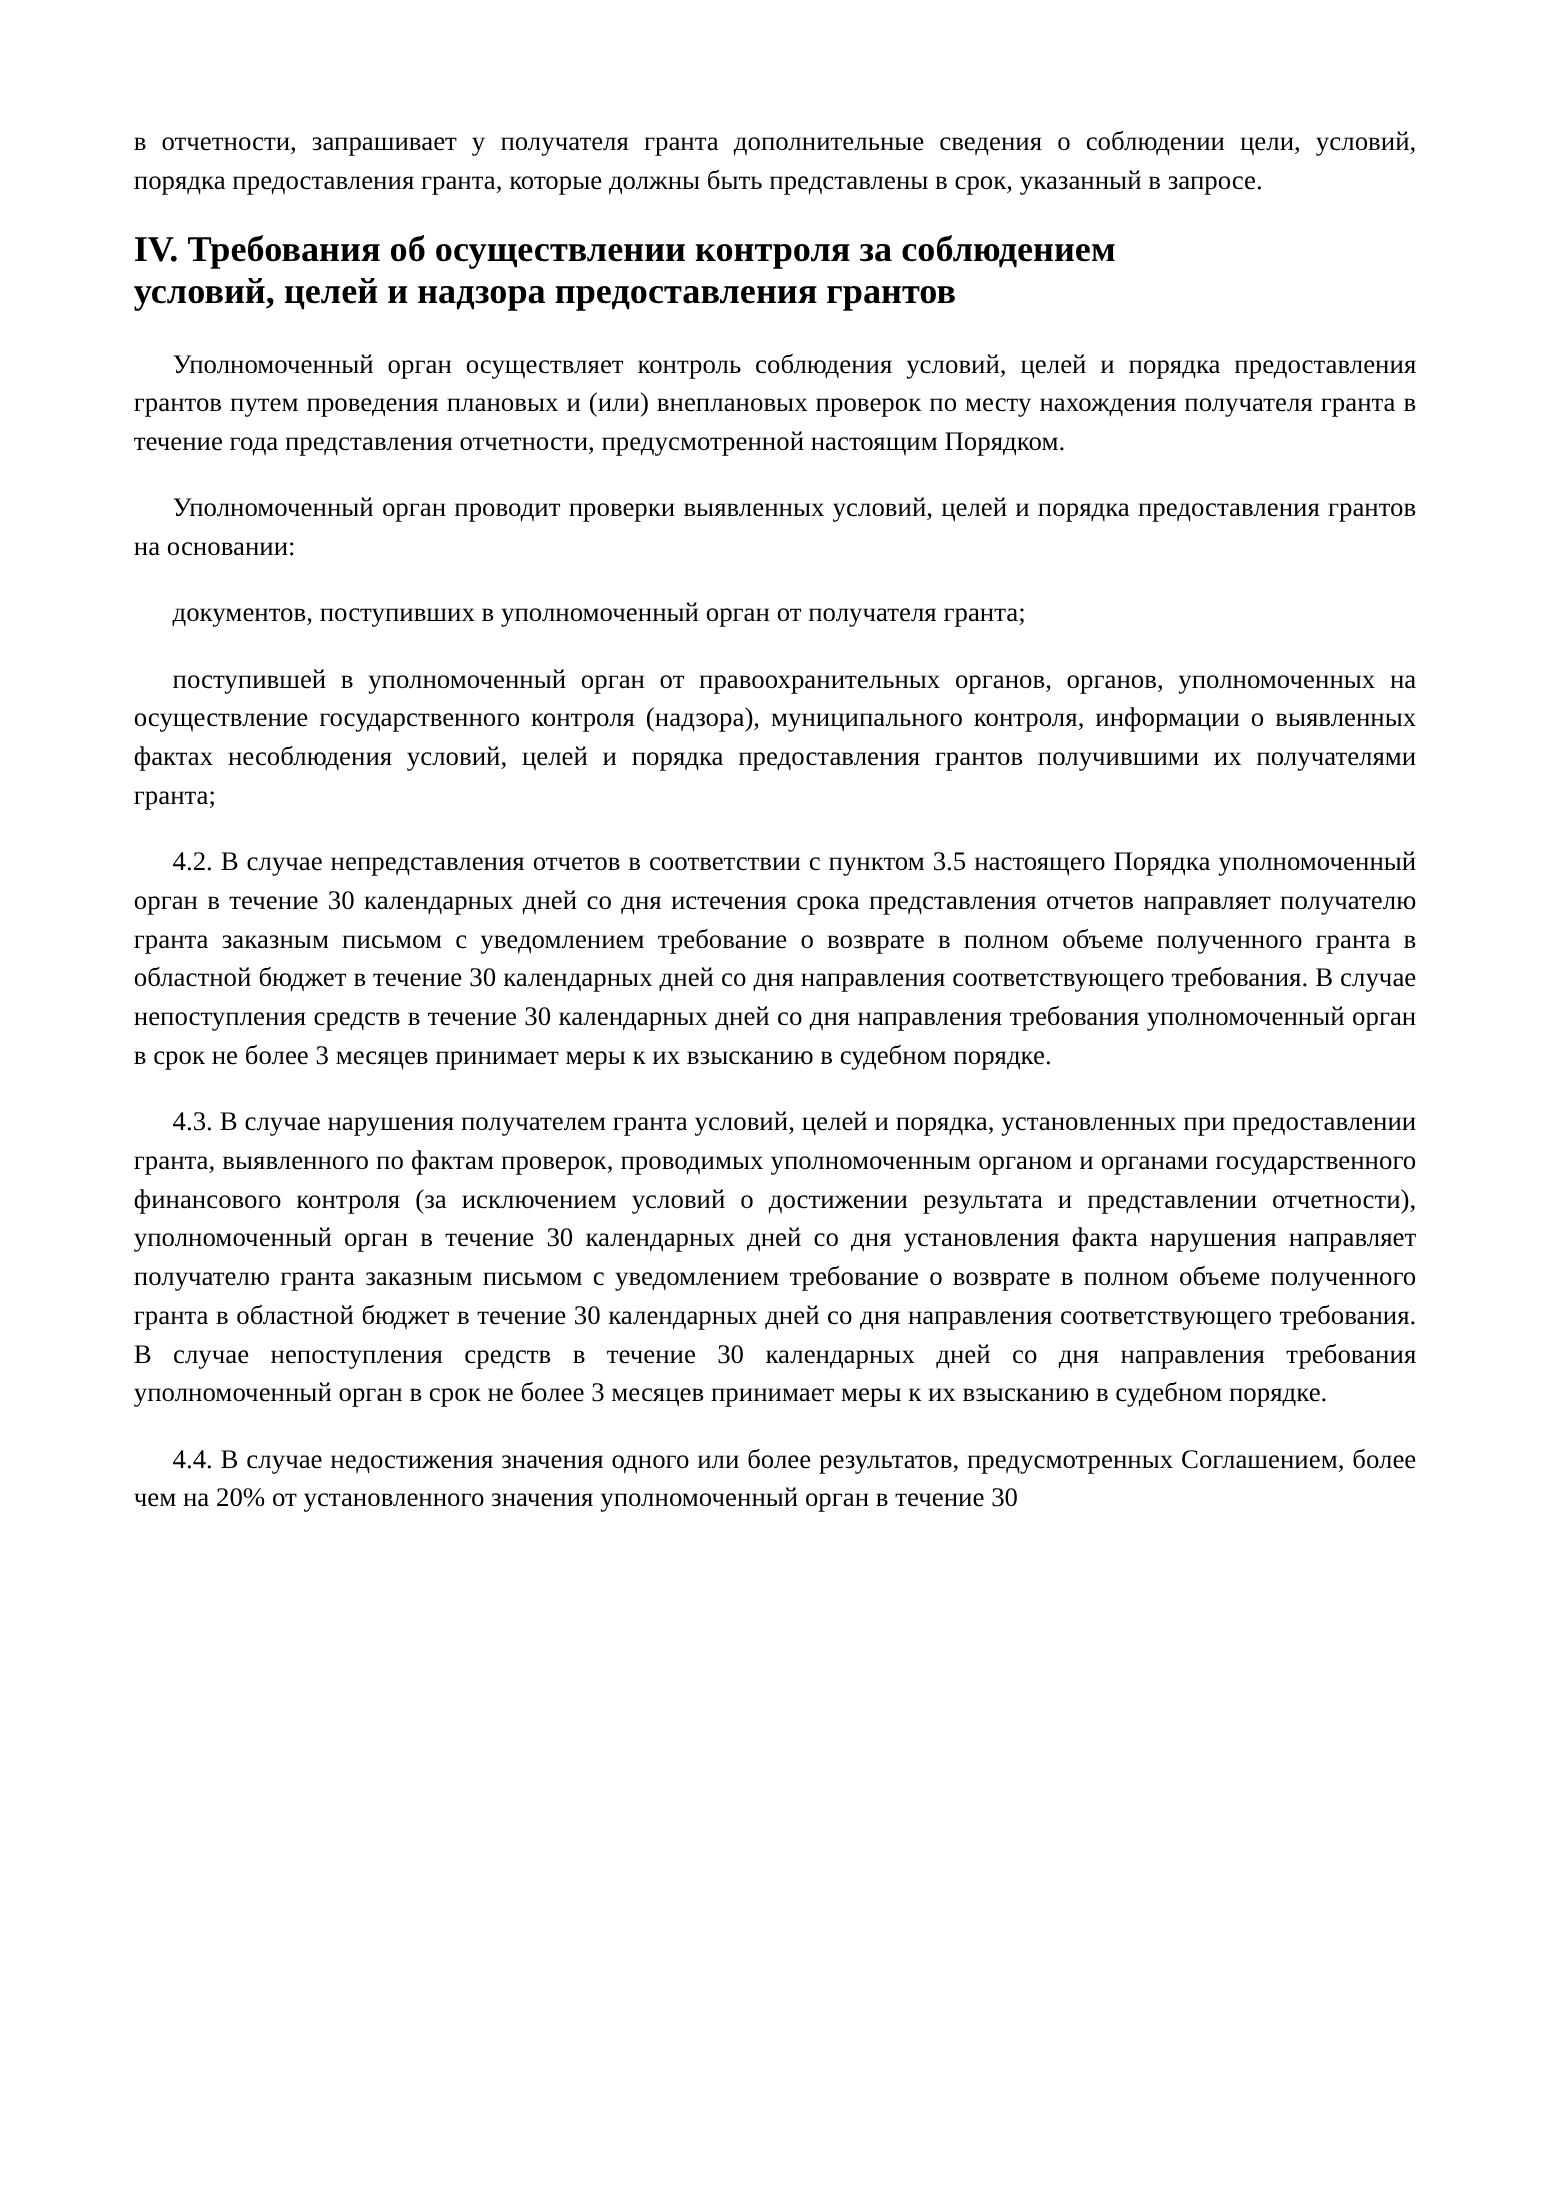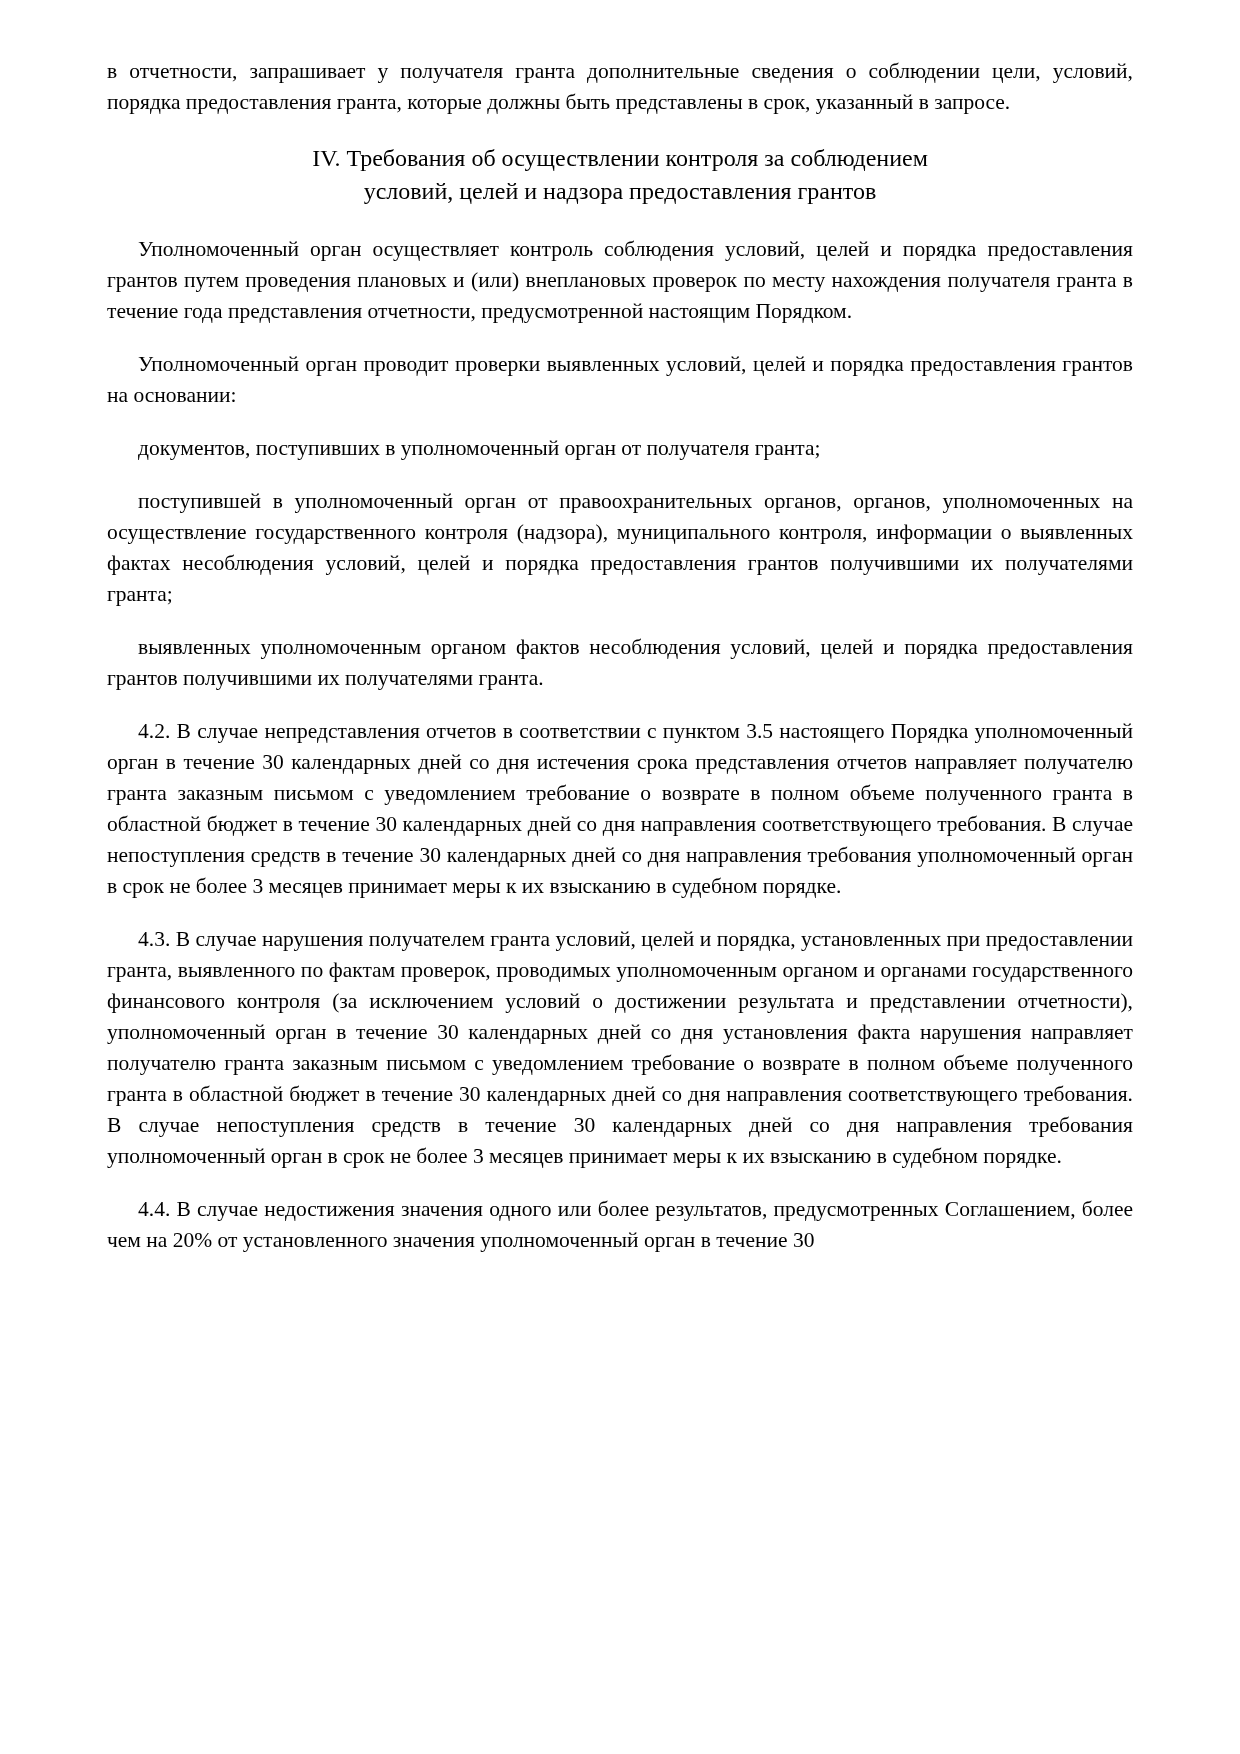--- a/index.html
+++ b/index.html
@@ -5,39 +5,39 @@
   * { margin: 0; padding: 0; box-sizing: border-box; }
   html, body {
     background: #ffffff;
     width: 1240px;
   }
   .page {
     width: 1240px;
     height: 1754px;
     background: #ffffff;
     color: #000000;
-    padding: 56px 107px 0 107px;
+    padding: 98px 107px 0 107px;
     font-family: "Liberation Serif", "DejaVu Serif", serif;
     font-size: 21.5px;
     line-height: 31px;
     overflow: hidden;
   }
   .para {
     text-align: justify;
     text-indent: 31px;
     margin-bottom: 22px;
   }
   .para.no-indent {
     text-indent: 0;
   }
   .section-heading {
-    font-weight: normal;
-    font-size: 24px;
+    font-weight: bold;
+    font-size: 29px;
     line-height: 33px;
-    text-align: center;
+    text-align: left;
     margin: 24px 0 26px 0;
   }
   .section-heading .heading-line {
     display: block;
   }
 </style>
 </head>
 <body>
 
 <div class="page">
@@ -51,21 +51,20 @@
 
 
   <p class="para">Уполномоченный орган осуществляет контроль соблюдения условий, целей и порядка предоставления грантов путем проведения плановых и (или) внеплановых проверок по месту нахождения получателя гранта в течение года представления отчетности, предусмотренной настоящим Порядком.</p>
 
   <p class="para">Уполномоченный орган проводит проверки выявленных условий, целей и порядка предоставления грантов на основании:</p>
 
   <p class="para">документов, поступивших в уполномоченный орган от получателя гранта;</p>
 
   <p class="para">поступившей в уполномоченный орган от правоохранительных органов, органов, уполномоченных на осуществление государственного контроля (надзора), муниципального контроля, информации о выявленных фактах несоблюдения условий, целей и порядка предоставления грантов получившими их получателями гранта;</p>
 
-  <p class="para">выявленных уполномоченным органом фактов несоблюдения условий, целей и порядка предоставления грантов получившими их получателями гранта.</p>
 
   <p class="para">4.2. В случае непредставления отчетов в соответствии с пунктом 3.5 настоящего Порядка уполномоченный орган в течение 30 календарных дней со дня истечения срока представления отчетов направляет получателю гранта заказным письмом с уведомлением требование о возврате в полном объеме полученного гранта в областной бюджет в течение 30 календарных дней со дня направления соответствующего требования. В случае непоступления средств в течение 30 календарных дней со дня направления требования уполномоченный орган в срок не более 3 месяцев принимает меры к их взысканию в судебном порядке.</p>
 
   <p class="para">4.3. В случае нарушения получателем гранта условий, целей и порядка, установленных при предоставлении гранта, выявленного по фактам проверок, проводимых уполномоченным органом и органами государственного финансового контроля (за исключением условий о достижении результата и представлении отчетности), уполномоченный орган в течение 30 календарных дней со дня установления факта нарушения направляет получателю гранта заказным письмом с уведомлением требование о возврате в полном объеме полученного гранта в областной бюджет в течение 30 календарных дней со дня направления соответствующего требования. В случае непоступления средств в течение 30 календарных дней со дня направления требования уполномоченный орган в срок не более 3 месяцев принимает меры к их взысканию в судебном порядке.</p>
 
   <p class="para">4.4. В случае недостижения значения одного или более результатов, предусмотренных Соглашением, более чем на 20% от установленного значения уполномоченный орган в течение 30</p>
 
 </div>
 
 </body></html>

